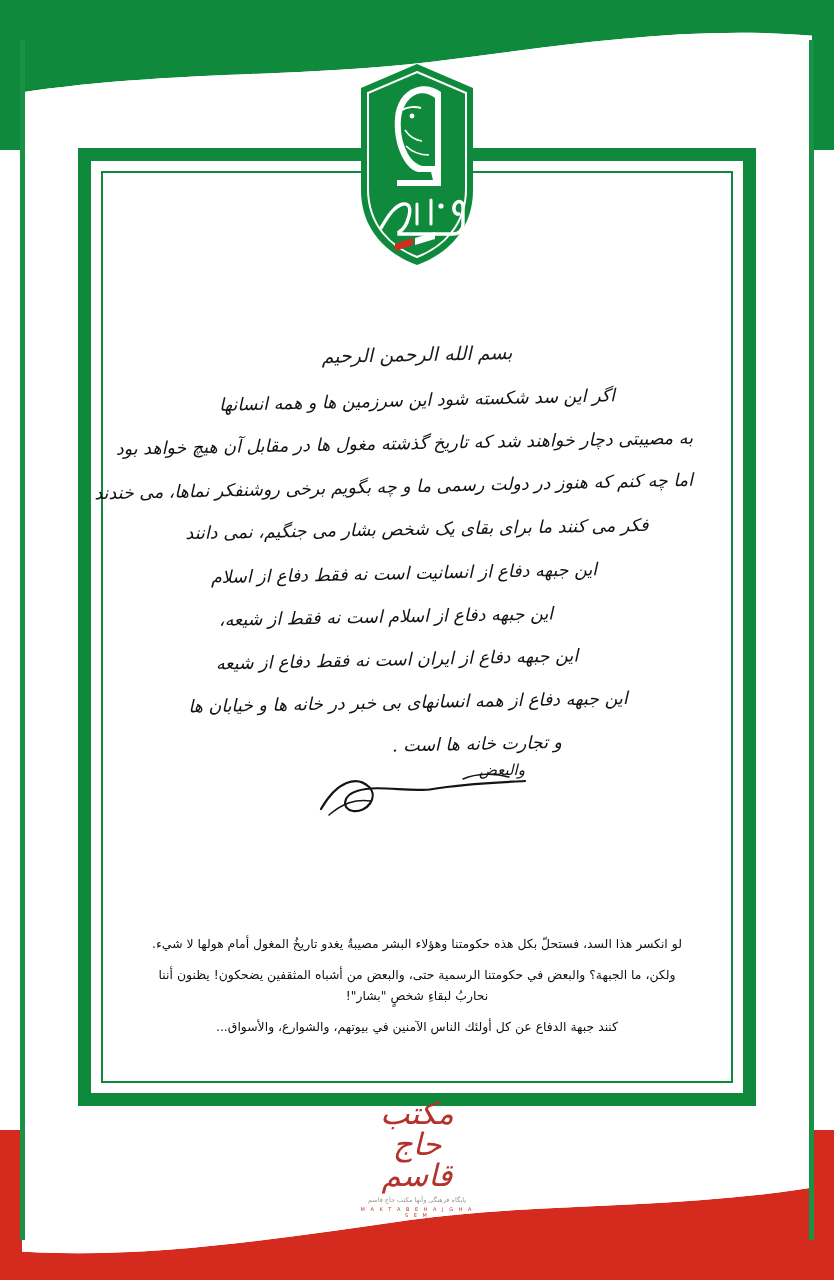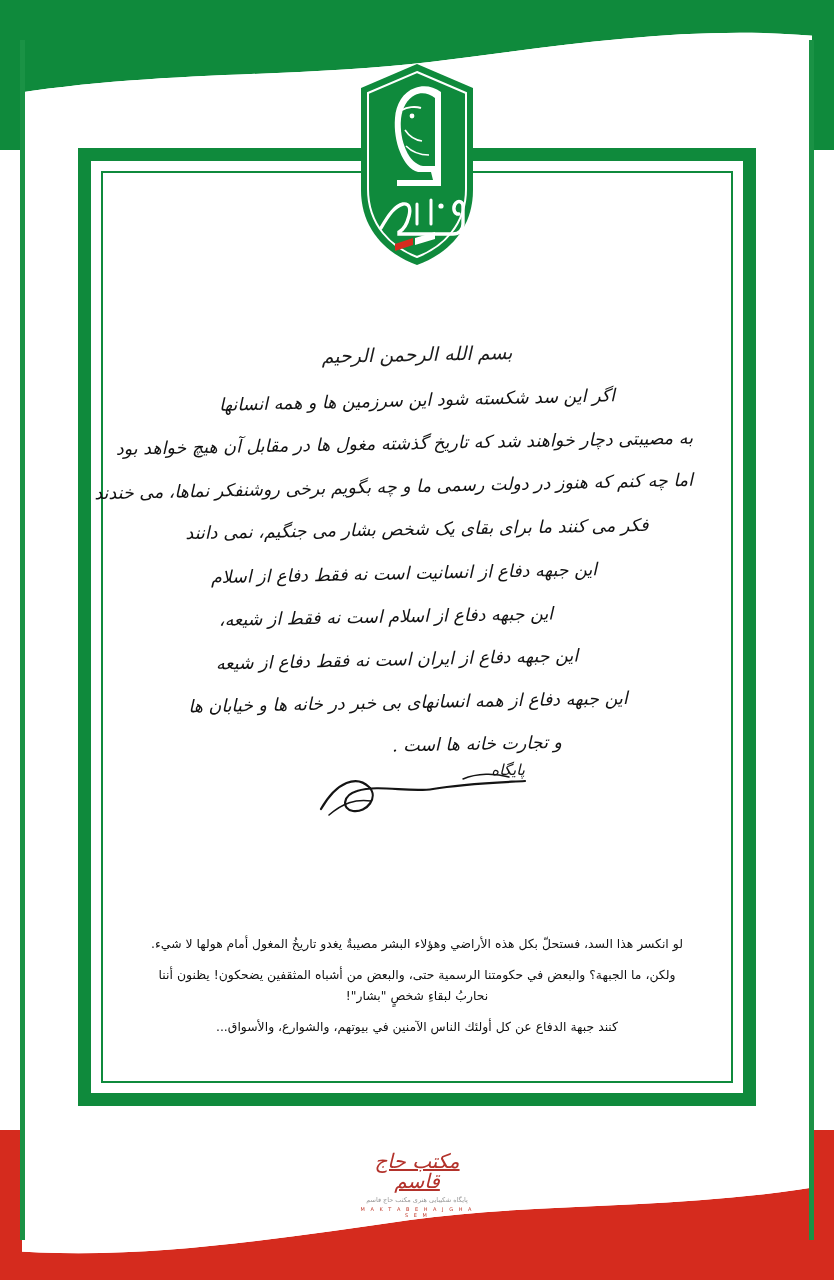--- a/index.html
+++ b/index.html
@@ -168,26 +168,25 @@
   .bottom-logo {
     position: absolute;
     left: 50%;
     transform: translateX(-50%);
     bottom: 62px;
     width: 120px;
     text-align: center;
   }
   .bottom-logo-mark {
     font-family: "DejaVu Serif", serif;
-    font-size: 20px;
+    font-size: 31px;
     color: #b3322b;
     letter-spacing: -1px;
     line-height: 1;
     font-style: italic;
-    text-decoration: underline;
   }
   .bottom-logo-sub {
     margin-top: 5px;
     font-size: 6.5px;
     color: #9a9a9a;
     letter-spacing: 0.4px;
   }
   .bottom-logo-sub2 {
     margin-top: 2px;
     font-size: 5px;
@@ -265,37 +264,37 @@
         <p class="hw-line l2">به مصیبتی دچار خواهند شد که تاریخ گذشته مغول ها در مقابل آن هیچ خواهد بود</p>
         <p class="hw-line l3">اما چه کنم که هنوز در دولت رسمی ما و چه بگویم برخی روشنفکر نماها، می خندند</p>
         <p class="hw-line l4">فکر می کنند ما برای بقای یک شخص بشار می جنگیم، نمی دانند</p>
         <p class="hw-line l5">این جبهه دفاع از انسانیت است نه فقط دفاع از اسلام</p>
         <p class="hw-line l6">این جبهه دفاع از اسلام است نه فقط از شیعه،</p>
         <p class="hw-line l7">این جبهه دفاع از ایران است نه فقط دفاع از شیعه</p>
         <p class="hw-line l8">این جبهه دفاع از همه انسانهای بی خبر در خانه ها و خیابان ها</p>
         <p class="hw-line l9">و تجارت خانه ها است .</p>
 
         <div class="signature-row">
-          <div class="signature-name">پایگاه</div>
+          <div class="signature-name">والبعض</div>
           <svg class="signature" viewBox="0 0 230 56" xmlns="http://www.w3.org/2000/svg">
             <path d="M8,40 C24,12 44,6 56,18 C66,28 54,44 40,42 C28,40 30,26 44,22 C66,15 96,24 120,20 C148,15 176,14 212,12" stroke="#141414" stroke-width="2.2" fill="none" stroke-linecap="round"></path>
             <path d="M16,46 C30,34 42,30 58,32" stroke="#141414" stroke-width="1.6" fill="none" stroke-linecap="round"></path>
             <path d="M150,10 C164,4 182,4 196,8" stroke="#141414" stroke-width="1.4" fill="none" stroke-linecap="round"></path>
           </svg>
         </div>
       </div>
 
       <div class="arabic-block">
-        <p class="arabic-p">لو انكسر هذا السد، فستحلّ بكل هذه الأراضي وهؤلاء البشر مصيبةٌ يغدو تاريخُ المغول أمام هولها لا شيء.</p>
+        <p class="arabic-p">لو انكسر هذا السد، فستحلّ بكل هذه حكومتنا وهؤلاء البشر مصيبةٌ يغدو تاريخُ المغول أمام هولها لا شيء.</p>
         <p class="arabic-p">ولكن، ما الجبهة؟ والبعض في حكومتنا الرسمية حتى، والبعض من أشباه المثقفين يضحكون! يظنون أننا نحاربُ لبقاءِ شخصٍ "بشار"!</p>
         <p class="arabic-p">کنند جبهة الدفاع عن كل أولئك الناس الآمنين في بيوتهم، والشوارع، والأسواق...</p>
       </div>
 
     </div>
   </div>
 
   <div class="bottom-logo">
     <div class="bottom-logo-mark">مکتب حاج قاسم</div>
-    <div class="bottom-logo-sub">پایگاه شکیبایی هنری مکتب حاج قاسم</div>
+    <div class="bottom-logo-sub">پایگاه فرهنگی وأنها مکتب حاج قاسم</div>
     <div class="bottom-logo-sub2">M A K T A B E   H A J   G H A S E M</div>
   </div>
 
 </div>
 
 </body></html>

